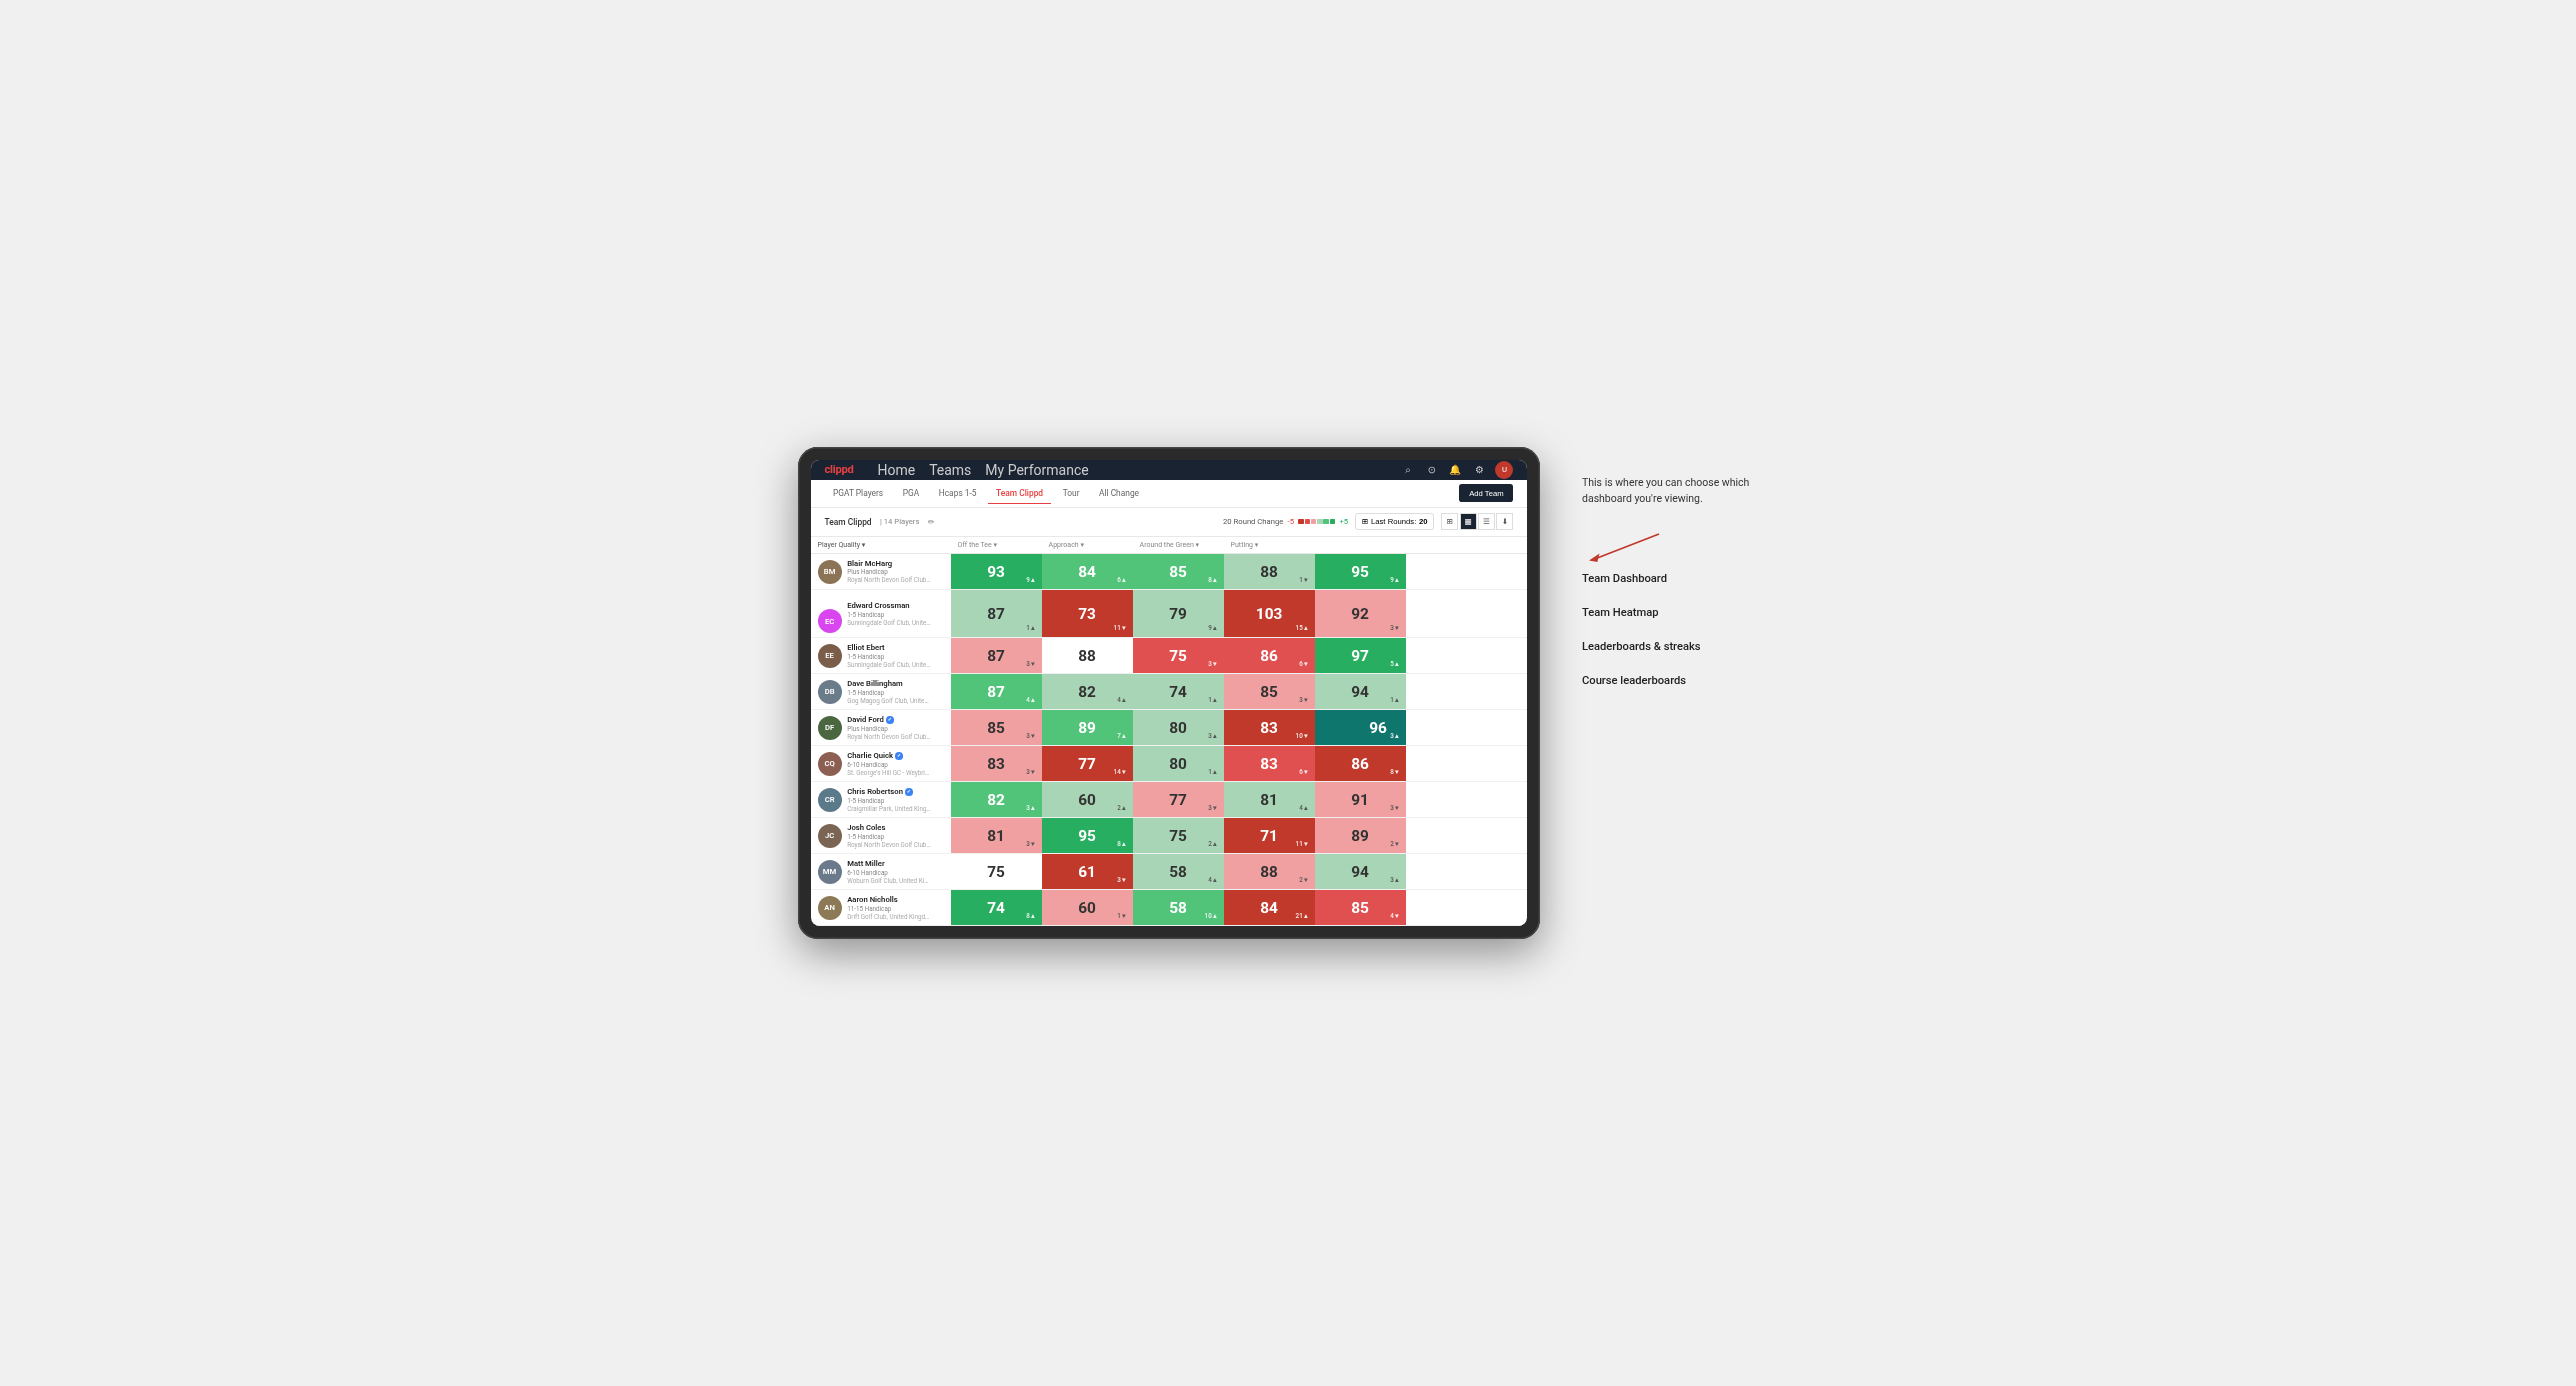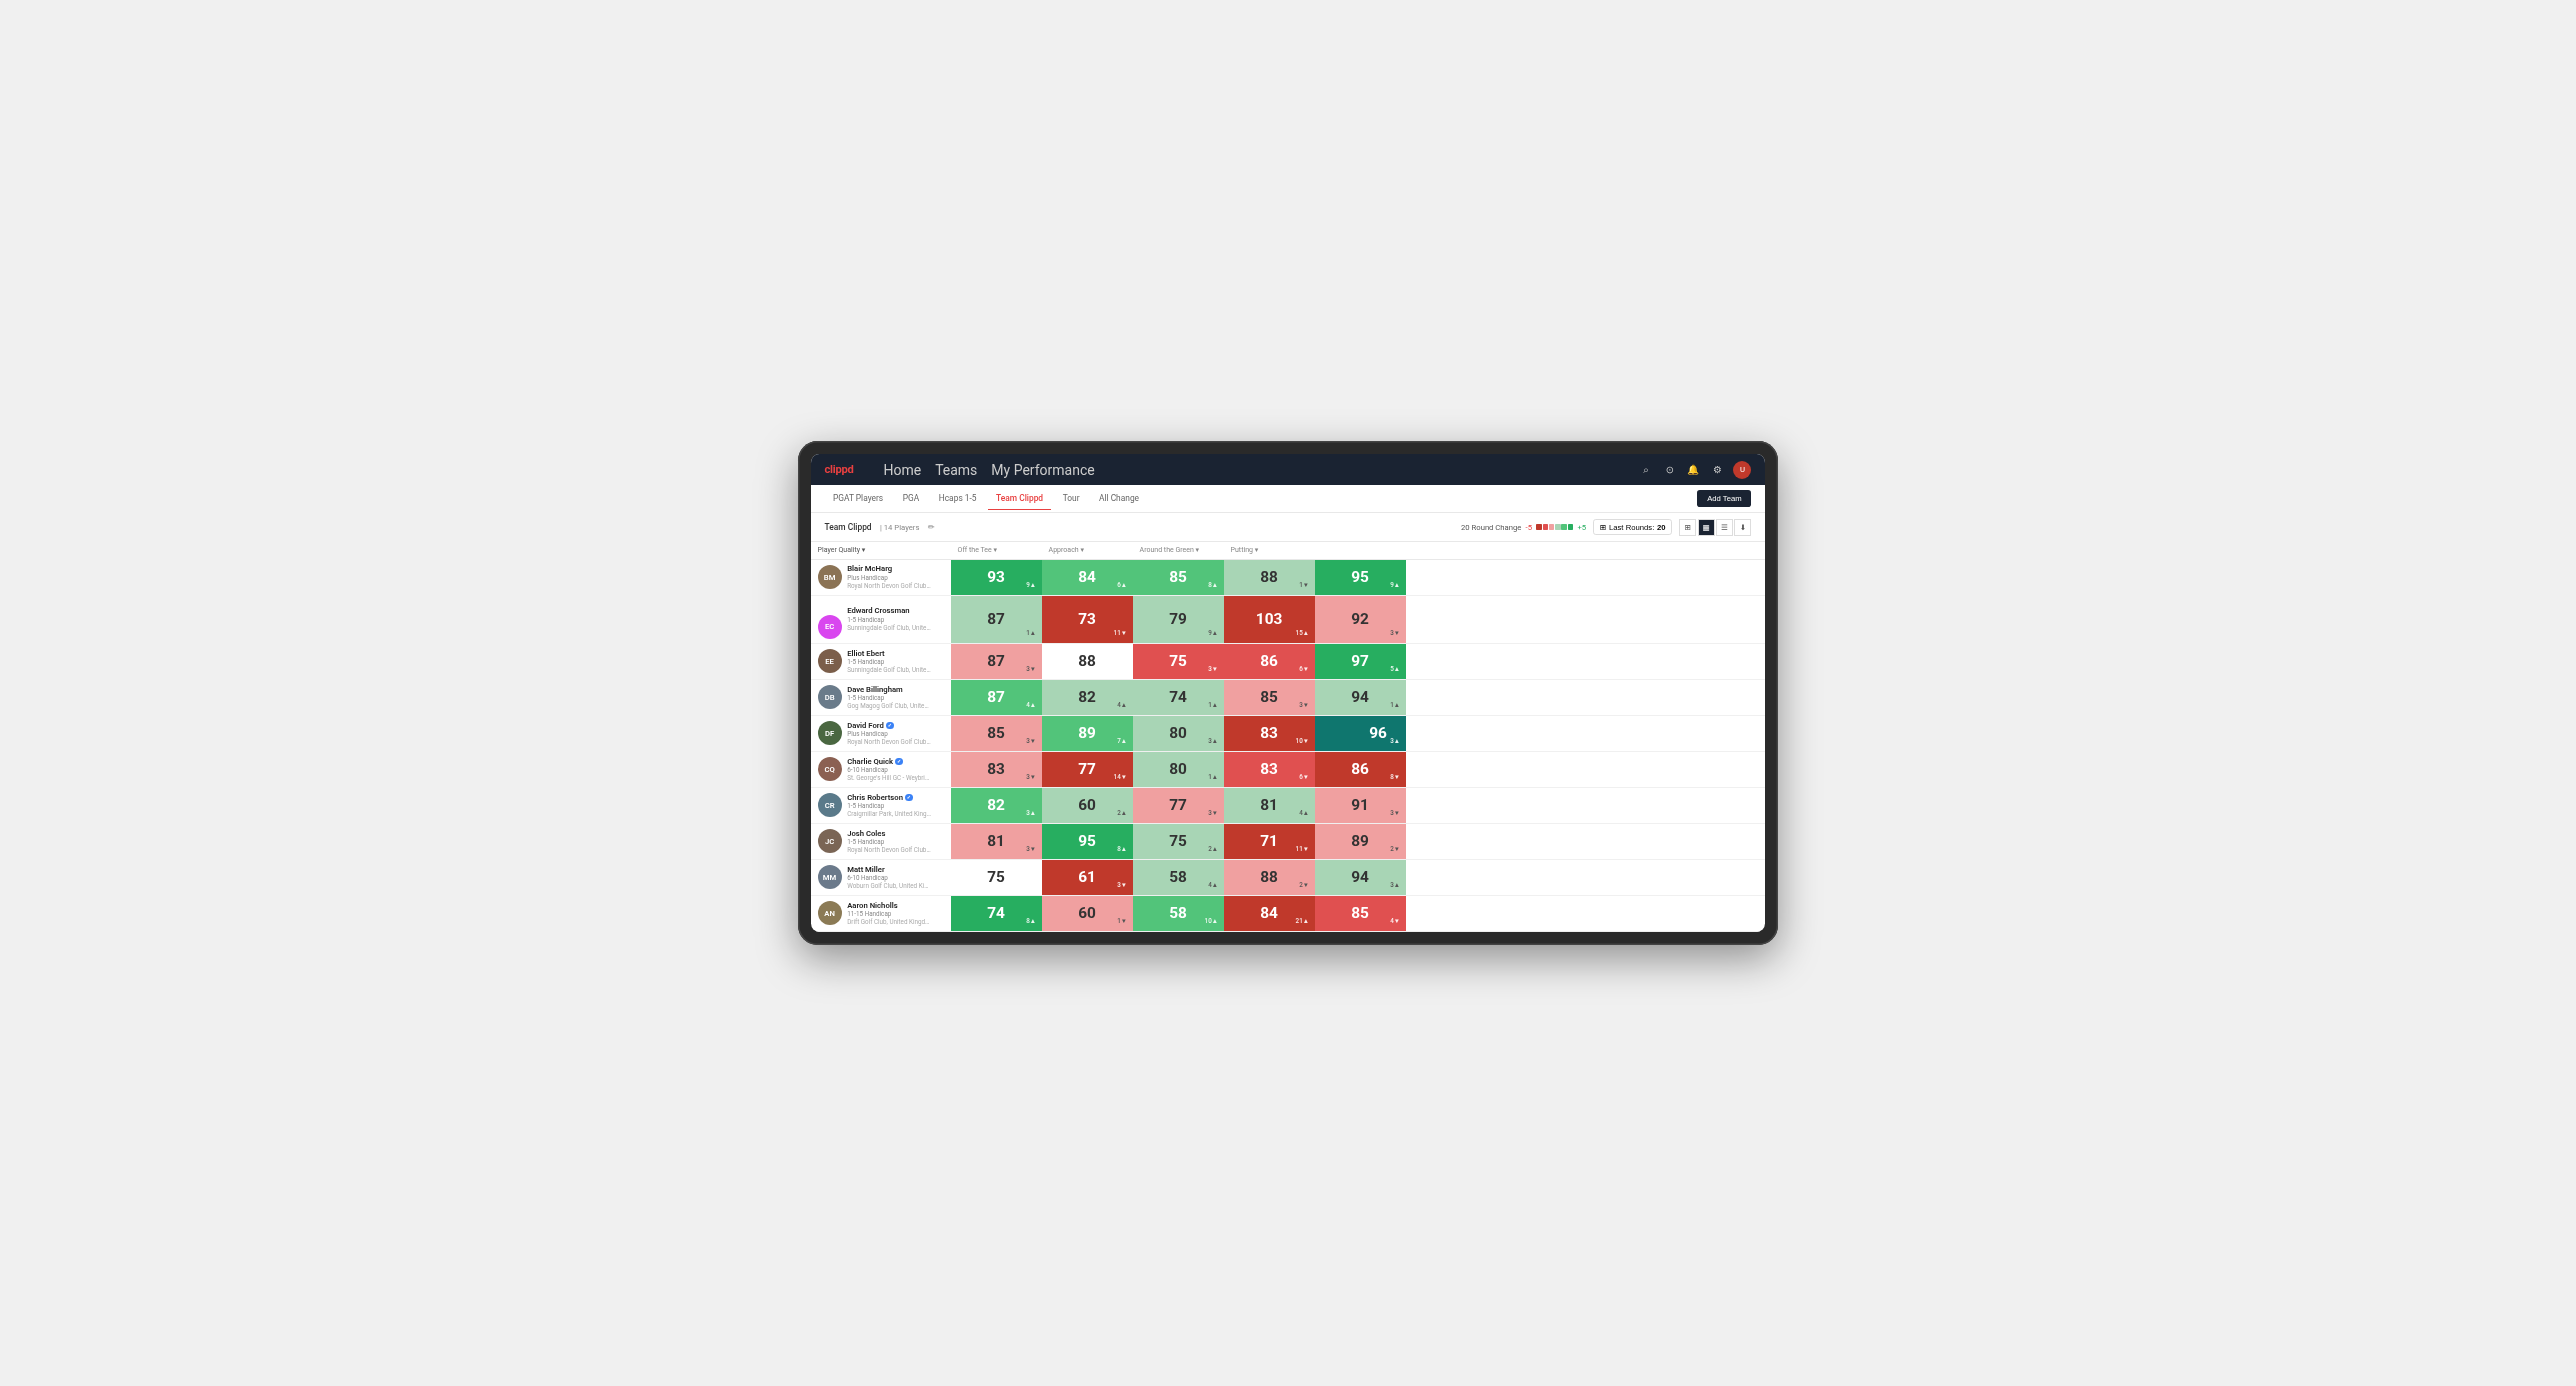--- a/index.html
+++ b/index.html
@@ -36,22 +36,22 @@
       border-radius: 8.4px;
       overflow: hidden;
     }
 
     
     .top-nav {
       background: #1a2332;
       display: flex;
       align-items: center;
       padding: 0 14px;
-      height: 31px;
-      gap: 30px;
+      height: 20px;
+      gap: 24px;
     }
 
     .nav-logo {
       color: #e84040;
       font-size: 11.2px;
       font-weight: 700;
       letter-spacing: -0.3px;
     }
 
     .nav-links {
@@ -763,14 +763,29 @@
             <div class="score-cell" style="background: rgb(224, 80, 80);">
               <span class="score-value">85</span>
               <span class="score-change down">4▼</span>
             </div>
           </div>
         </div>
 
     </div>
   </div>
 
+  <div class="annotations">
+    <p class="annotation-text">This is where you can choose which dashboard you're viewing.</p>
+
+    <svg width="84" height="35" style="display:block; margin-bottom:-7px;" viewBox="0 0 120 50">
+      <line x1="110" y1="10" x2="20" y2="45" stroke="#c0392b" stroke-width="2.5"></line>
+      <polygon points="10,48 25,38 22,50" fill="#c0392b"></polygon>
+    </svg>
+
+    <div class="annotation-items">
+      <div class="annotation-item">Team Dashboard</div>
+      <div class="annotation-item">Team Heatmap</div>
+      <div class="annotation-item">Leaderboards &amp; streaks</div>
+      <div class="annotation-item">Course leaderboards</div>
+    </div>
+  </div>
 </div>
 
 
 </body></html>

